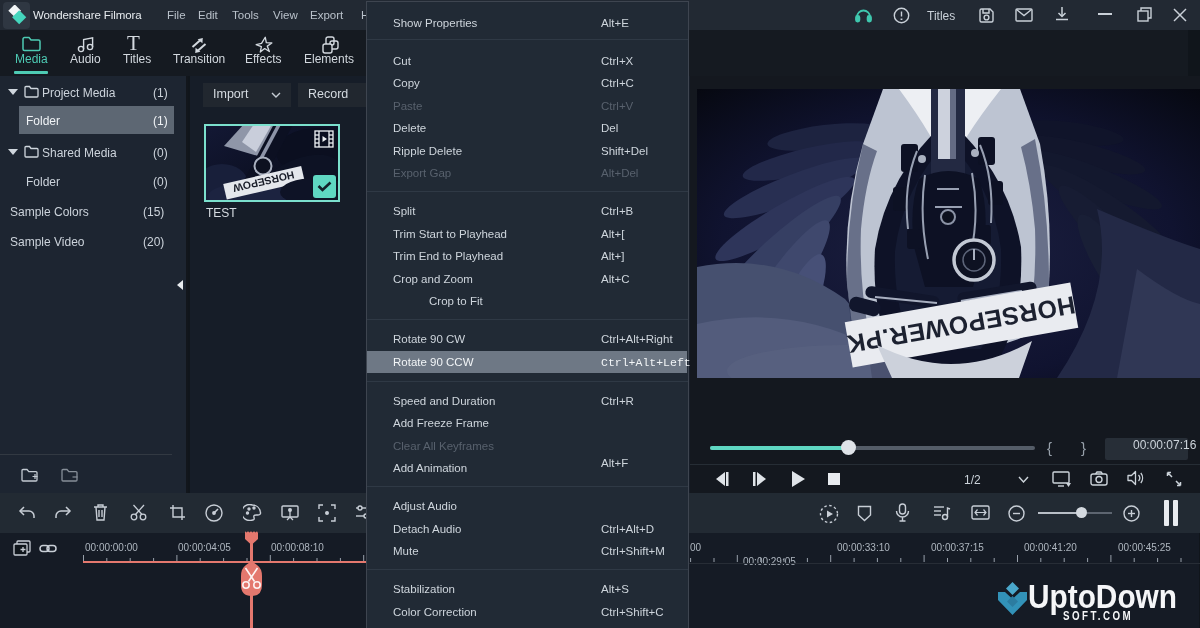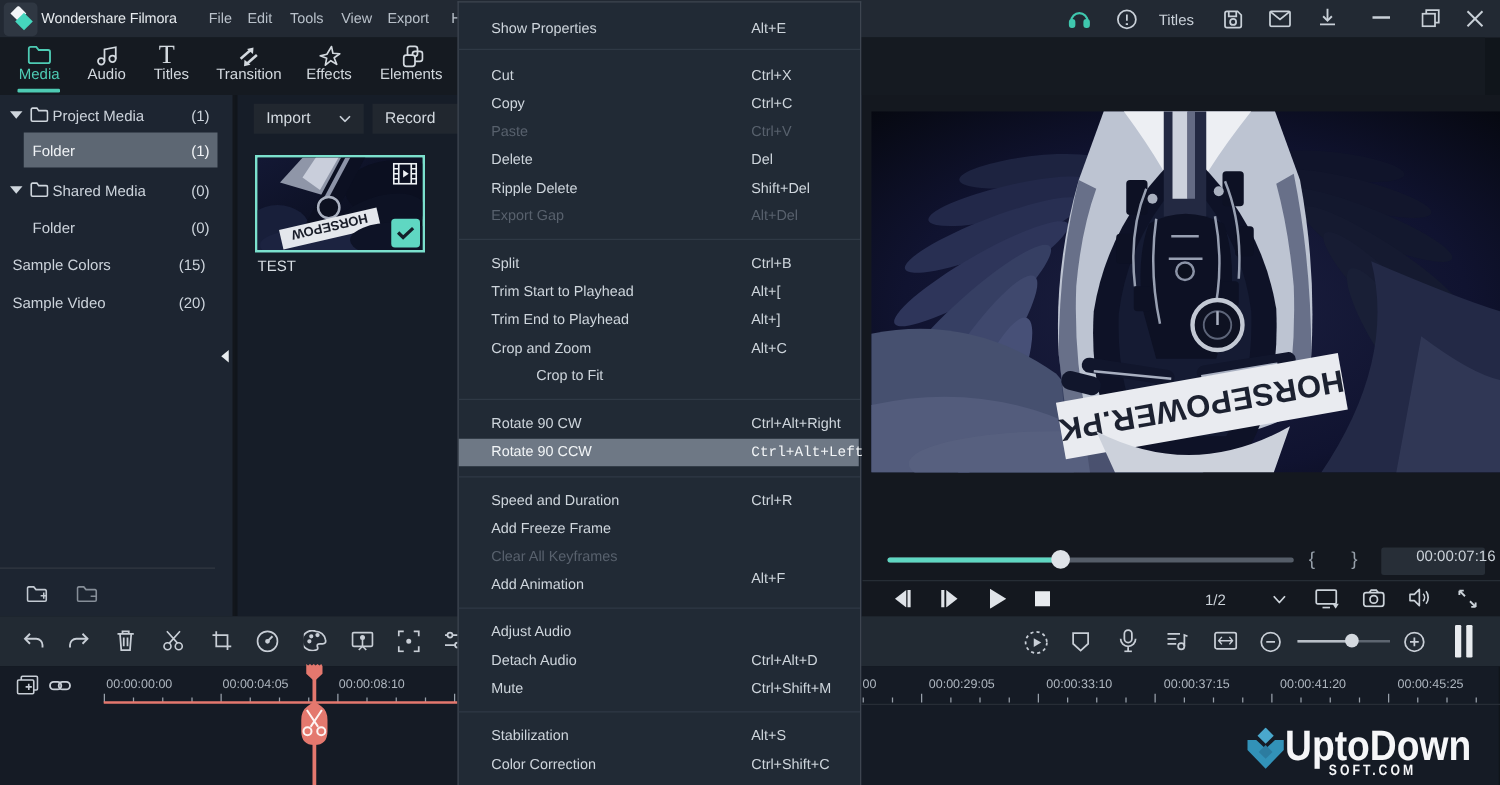--- a/index.html
+++ b/index.html
@@ -455,21 +455,21 @@
   </svg>
   <svg class="abs" style="left:39px; top:9px;" width="18" height="13" viewBox="0 0 18 13" fill="none" stroke="#c8ced6" stroke-width="1.5">
     <rect x="1" y="3.5" width="9" height="6" rx="3"></rect>
     <rect x="8" y="3.5" width="9" height="6" rx="3"></rect>
   </svg>
 
   <div class="tc abs" style="left:85px; top:9px;">00:00:00:00</div>
   <div class="tc abs" style="left:178px; top:9px;">00:00:04:05</div>
   <div class="tc abs" style="left:271px; top:9px;">00:00:08:10</div>
   <div class="tc abs" style="left:690px; top:9px;">00</div>
-  <div class="tc abs" style="left:743px; top:9px;">00:00:29:05</div>
+  <div class="tc abs" style="left:743px; top:23px;">00:00:29:05</div>
   <div class="tc abs" style="left:837px; top:9px;">00:00:33:10</div>
   <div class="tc abs" style="left:931px; top:9px;">00:00:37:15</div>
   <div class="tc abs" style="left:1024px; top:9px;">00:00:41:20</div>
   <div class="tc abs" style="left:1118px; top:9px;">00:00:45:25</div>
 
   <svg class="abs" style="left:0; top:0;" width="1200" height="95">
     <line x1="83.5" x2="83.5" y1="22" y2="29" stroke="#98a0aa" stroke-width="1"></line>
     <line x1="106.8" x2="106.8" y1="25" y2="29" stroke="#98a0aa" stroke-width="1"></line>
     <line x1="130.2" x2="130.2" y1="25" y2="29" stroke="#98a0aa" stroke-width="1"></line>
     <line x1="153.6" x2="153.6" y1="25" y2="29" stroke="#98a0aa" stroke-width="1"></line>

